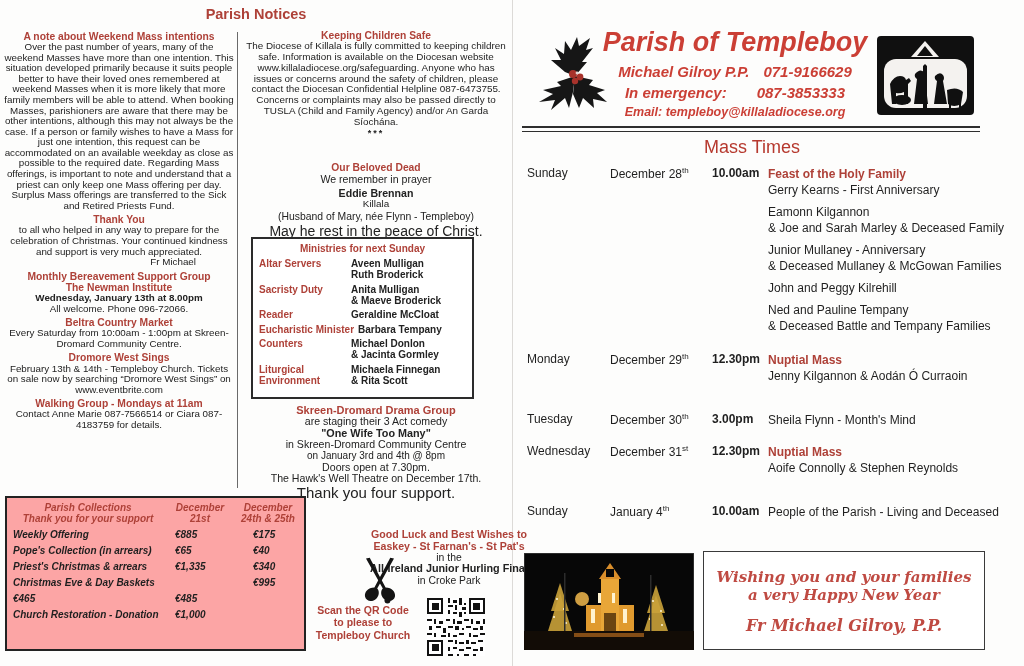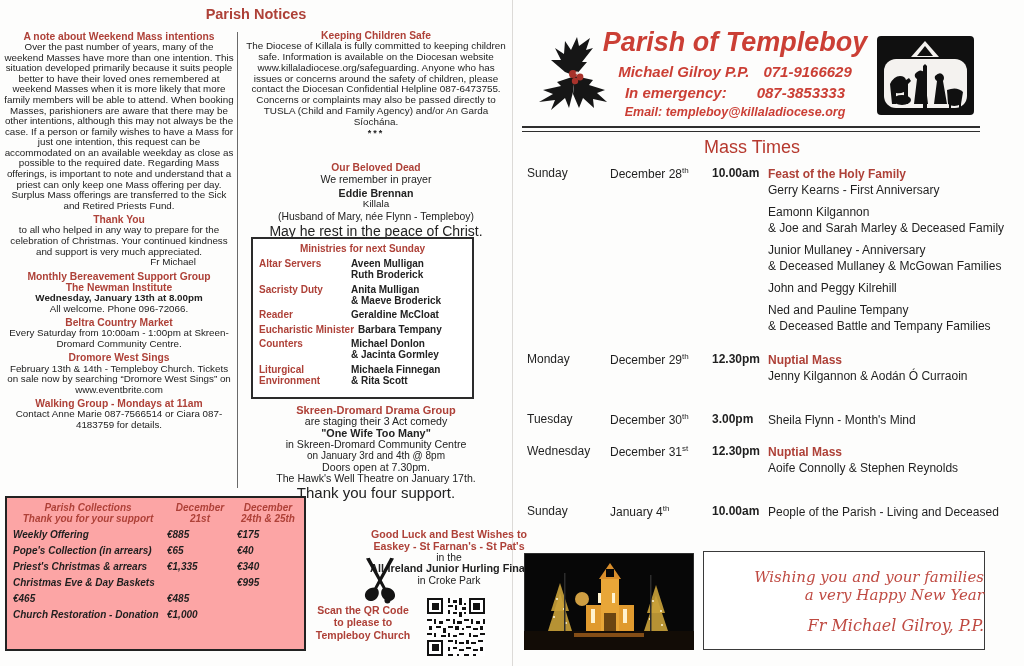--- a/index.html
+++ b/index.html
@@ -24,21 +24,21 @@
 
   .v-divider{position:absolute;left:237px;top:32px;width:1px;height:456px;background:#6a6a6a;}
   .fold-line{position:absolute;left:512px;top:0;width:1px;height:666px;background:#dcdad7;}
 
   
   .collections{position:absolute;left:5px;top:496px;width:301px;height:155px;
     border:2px solid #222;background:#fca5a5;font-style:italic;font-size:10px;
     padding:4px 5px 0 6px;box-sizing:border-box;}
   .col-head{display:grid;grid-template-columns:150px 66px auto;column-gap:4px;}
   .col-head .t{color:var(--red);font-weight:700;text-align:center;line-height:1.12;}
-  .crow{display:grid;grid-template-columns:150px 66px auto;column-gap:4px;
+  .crow{display:grid;grid-template-columns:150px 66px auto;column-gap:12px;
     font-weight:700;margin-top:5.5px;line-height:1.05;}
 
   
   .mid{position:absolute;text-align:center;font-size:9.9px;line-height:1.09;color:#222;}
   .blk-safe{left:246px;top:30px;width:260px;}
   .blk-beloved{left:246px;top:162px;width:260px;}
   .blk-drama{left:246px;top:404px;width:260px;}
   .blk-luck{left:306px;top:529px;width:202px;margin-left:42px;}
   .sep-dots{font-size:9px;letter-spacing:2px;margin-top:1px;}
 
@@ -77,22 +77,22 @@
   .mt-time{position:absolute;left:185px;top:0;width:60px;font-weight:700;}
   .mt-desc{position:absolute;left:241px;top:0;width:252px;}
   .ln{line-height:16px;}
   .g{margin-bottom:6px;}
   .mh{color:var(--red);font-weight:700;line-height:16px;}
 
   
   .church-photo{position:absolute;left:524px;top:553px;}
   .wish-box{position:absolute;left:703px;top:551px;width:282px;height:99px;
     border:1.5px solid #3a3a3a;background:#fff;box-sizing:border-box;
-    text-align:right;color:#bf4a42;font-family:"DejaVu Serif",serif;
-    font-style:italic;font-weight:400;padding-top:16px;}
+    text-align:center;color:#bf4a42;font-family:"DejaVu Serif",serif;
+    font-style:italic;font-weight:700;padding-top:16px;}
   .wish-l{font-size:15px;line-height:1.2;}
   .wish-sig{font-size:16px;margin-top:12px;}
 </style>
 </head>
 <body>
 
 <div id="canvas">
 
   <div class="page-title">Parish Notices</div>
 
@@ -228,21 +228,21 @@
     </div>
   </div>
 
   <div class="mid blk-drama">
     <div class="sec-h" style="font-size:11px;">Skreen-Dromard Drama Group</div>
     <div style="font-size:10.6px;">are staging their 3 Act comedy</div>
     <div class="b" style="font-size:10.8px;">"One Wife Too Many"</div>
     <div style="font-size:10.6px;">in Skreen-Dromard Community Centre</div>
     <div style="font-size:10px;">on January 3rd and 4th @ 8pm</div>
     <div style="font-size:10.6px;">Doors open at 7.30pm.</div>
-    <div style="font-size:10.6px;">The Hawk's Well Theatre on January 17th.</div>
+    <div style="font-size:10.6px;">The Hawk's Well Theatre on December 17th.</div>
     <div style="font-size:15px;">Thank you four support.</div>
   </div>
 
   <div class="mid blk-luck">
     <div class="sec-h" style="font-size:10.6px;">Good Luck and Best Wishes to</div>
     <div class="sec-h" style="font-size:10.6px;">Easkey - St Farnan's - St Pat's</div>
     <div style="font-size:10.4px;">in the</div>
     <div class="b" style="font-size:10.8px;">All-Ireland Junior Hurling Final</div>
     <div style="font-size:10.4px;">in Croke Park</div>
   </div>

